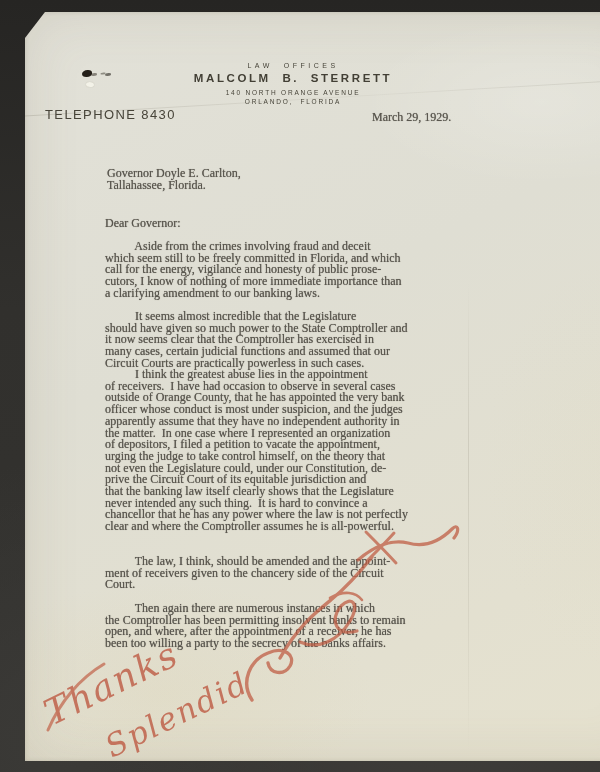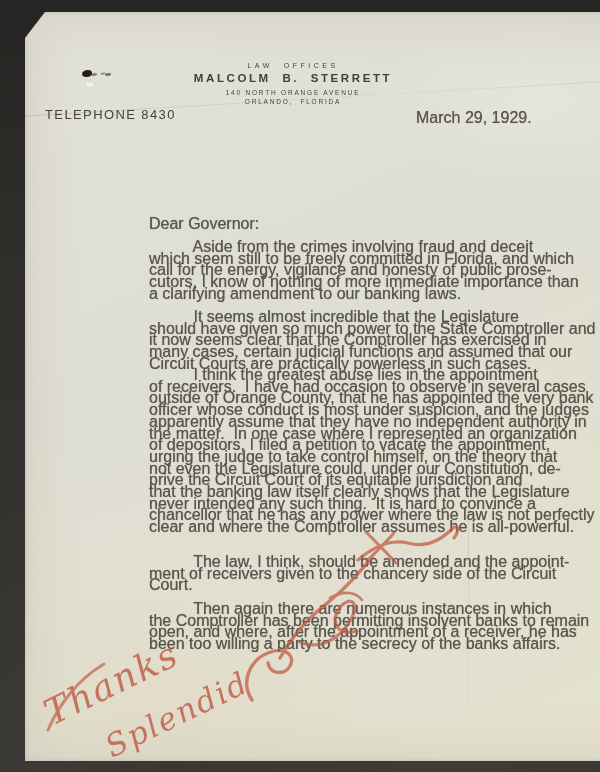--- a/index.html
+++ b/index.html
@@ -33,26 +33,25 @@
     position:absolute;left:-12px;top:86px;width:610px;height:1px;
     background:linear-gradient(90deg,rgba(110,104,88,.22),rgba(110,104,88,.05) 60%,rgba(110,104,88,.16));
     transform:rotate(-3.4deg);
   }
   .crease-vert{
     position:absolute;left:443px;top:270px;width:1px;height:470px;
     background:linear-gradient(180deg,transparent,rgba(110,104,88,.16) 35%,rgba(110,104,88,.10) 70%,transparent);
   }
   .type{
     position:absolute;
-    font-family:Liberation Sans, sans-serif;
-    font-size:16px;line-height:11.7px;
+    font-family:Liberation Serif, serif;
+    font-size:12px;line-height:11.7px;
     color:#59564e;
     white-space:pre;
     text-shadow:0 0 .7px rgba(89,86,78,.85);
-    margin-left:44px;
   }
   .print{
     position:absolute;color:#474439;white-space:pre;
     font-family:"Liberation Sans",sans-serif;
   }
   .lh-center{left:0;width:536px;text-align:center;}
   .lh-office{top:50px;font-size:7px;letter-spacing:3.5px;}
   .lh-name{top:60px;font-size:11.5px;letter-spacing:2.6px;font-weight:bold;color:#423f35;}
   .lh-street{top:77px;font-size:6.5px;letter-spacing:1.8px;}
   .lh-city{top:86px;font-size:6.5px;letter-spacing:1.8px;}
@@ -99,20 +98,22 @@
   <div class="ink-blot"></div>
   <div class="paper-chip"></div>
 
   <div class="print lh-center lh-office">LAW  OFFICES</div>
   <div class="print lh-center lh-name">MALCOLM  B.  STERRETT</div>
   <div class="print lh-center lh-street">140 NORTH ORANGE AVENUE</div>
   <div class="print lh-center lh-city">ORLANDO,  FLORIDA</div>
   <div class="print lh-tel">TELEPHONE 8430</div>
 
   <div class="type date-line">March 29, 1929.</div>
+  <div class="type recipient">Governor Doyle E. Carlton,
+Tallahassee, Florida.</div>
   <div class="type salutation">Dear Governor:</div>
 
   <div class="type p1">          Aside from the crimes involving fraud and deceit
 which seem still to be freely committed in Florida, and which
 call for the energy, vigilance and honesty of public prose-
 cutors, I know of nothing of more immediate importance than
 a clarifying amendment to our banking laws.</div>
   <div class="type p2">          It seems almost incredible that the Legislature
 should have given so much power to the State Comptroller and
 it now seems clear that the Comptroller has exercised in

